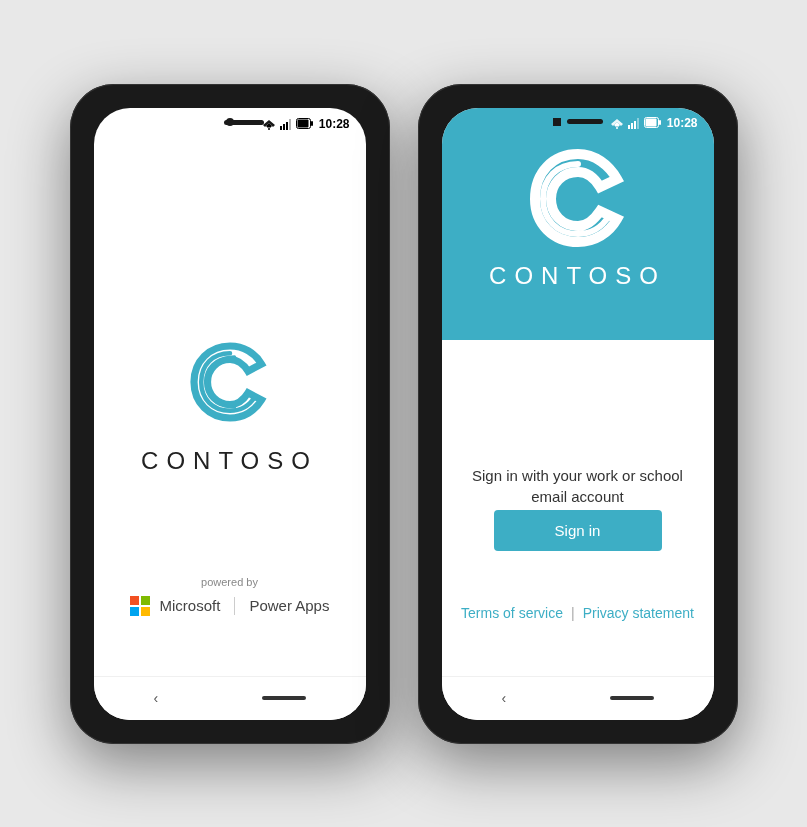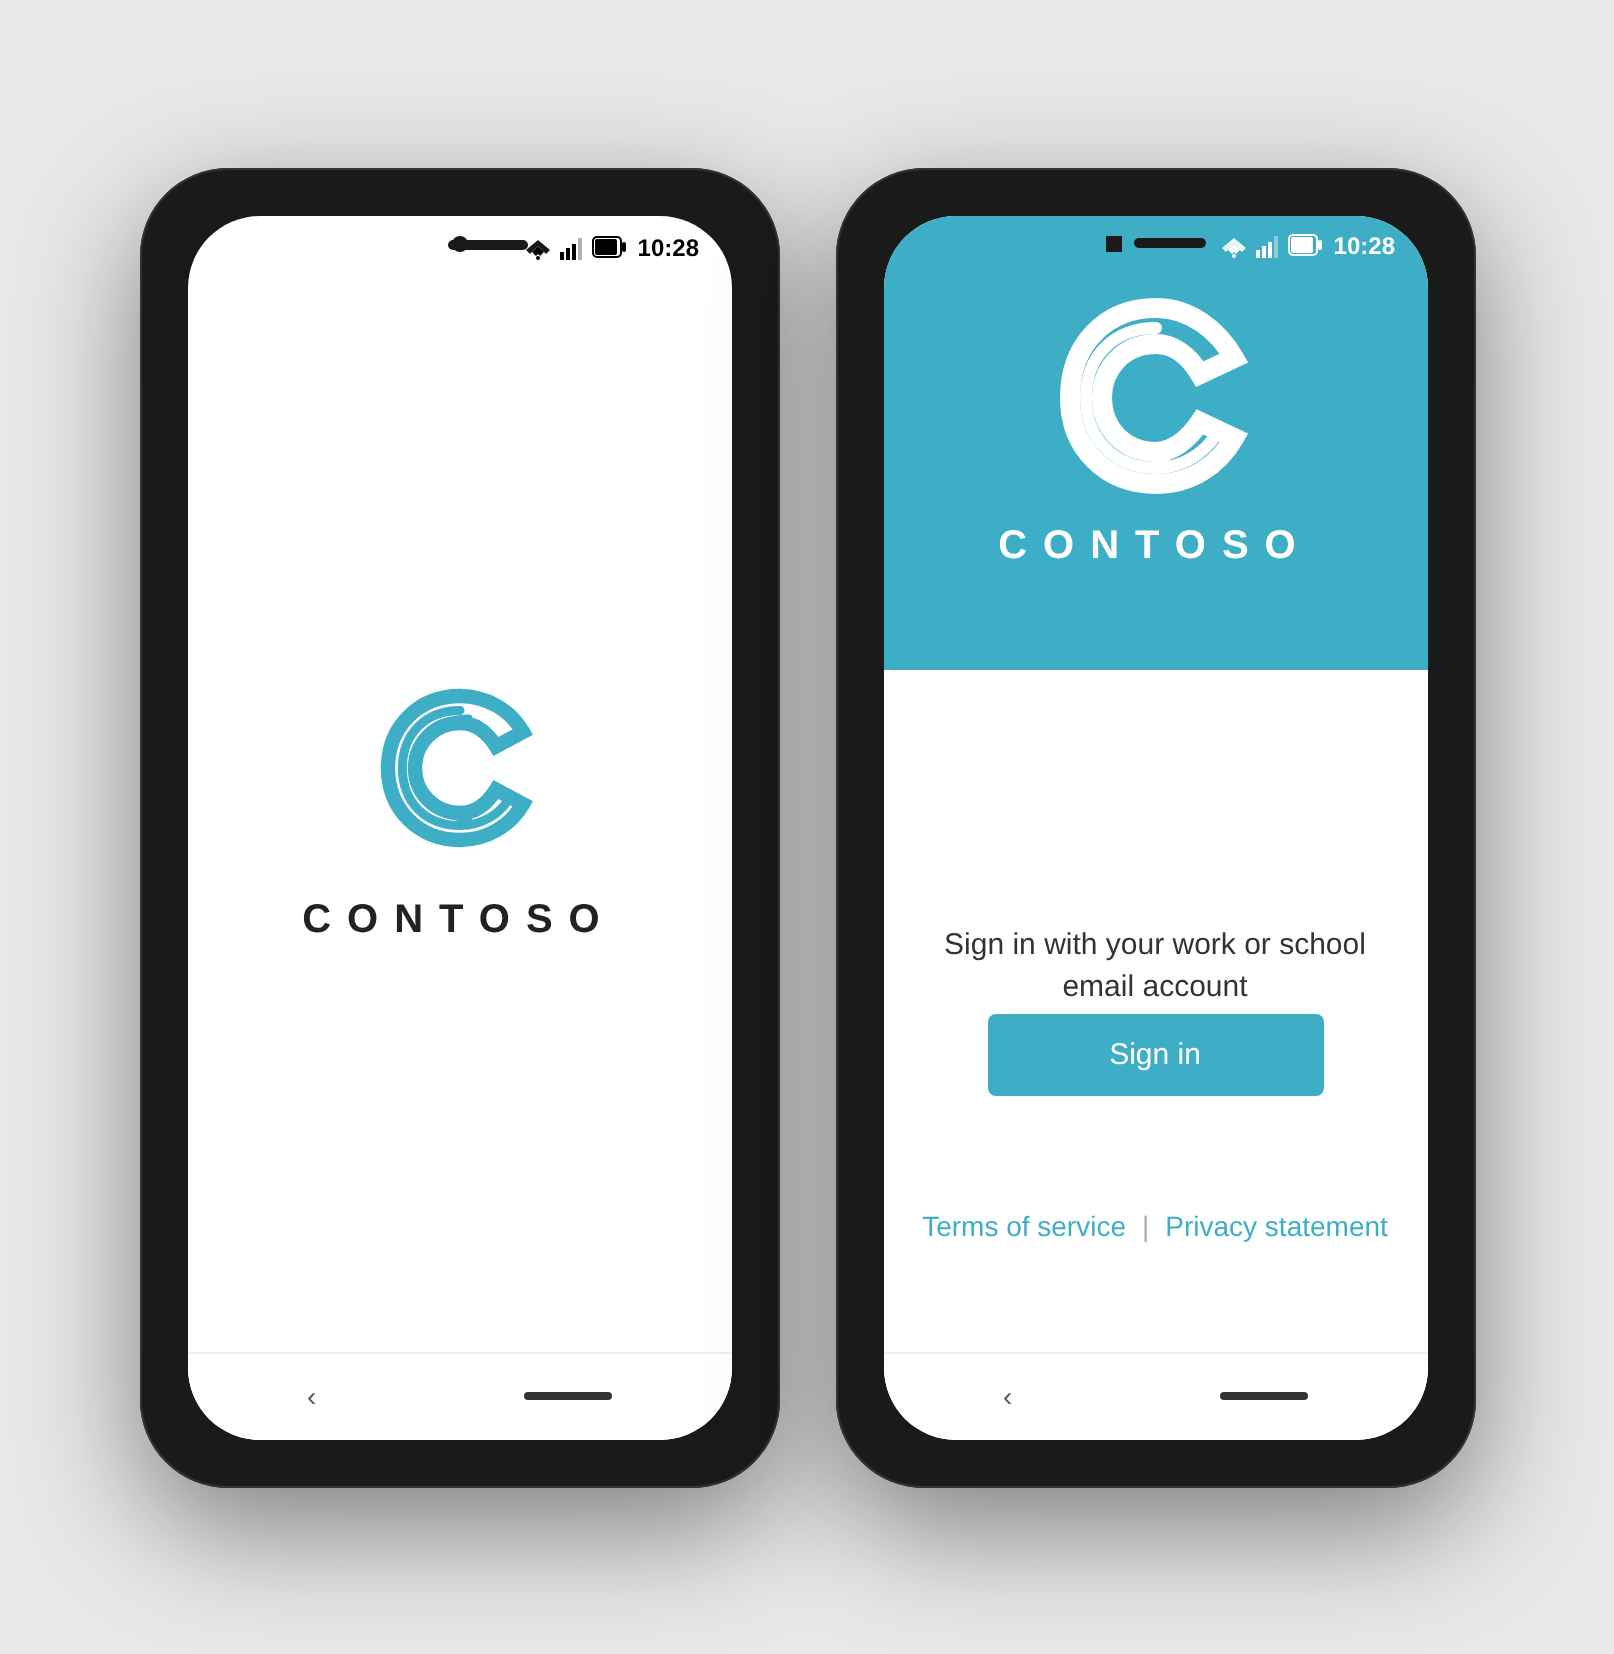--- a/index.html
+++ b/index.html
@@ -98,22 +98,22 @@
     .phone1 .phone-inner {
       background: #ffffff;
     }
 
     .phone1 .phone-content {
       justify-content: center;
       gap: 12px;
     }
 
     .contoso-name {
-      font-size: 20px;
-      font-weight: 700;
+      font-size: 24px;
+      font-weight: 400;
       letter-spacing: 8px;
       color: #222;
       margin-top: 8px;
     }
 
     .powered-by-section {
       position: absolute;
       bottom: 60px;
       left: 0;
       right: 0;
@@ -305,20 +305,35 @@
 
         <svg class="contoso-logo-svg" viewBox="0 0 100 100">
 
           <path d="M50,10 C27,10 10,27 10,50 C10,73 27,90 50,90 C65,90 78,82 85,70 L70,62 C65,70 58,75 50,75 C36,75 25,64 25,50 C25,36 36,25 50,25 C58,25 65,30 70,38 L85,30 C78,18 65,10 50,10 Z" fill="none" stroke="#3daec5" stroke-width="8"></path>
           <path d="M50,18 C31,18 18,31 18,50 C18,69 31,82 50,82 C62,82 72,76 78,66" fill="none" stroke="#3daec5" stroke-width="5" stroke-linecap="round"></path>
           <path d="M55,22 C38,22 24,35 24,50 C24,65 37,78 55,78" fill="none" stroke="#3daec5" stroke-width="3.5" stroke-linecap="round"></path>
         </svg>
 
         <span class="contoso-name">CONTOSO</span>
 
+        <div class="powered-by-section">
+          <span class="powered-by-label">powered by</span>
+          <div class="ms-powerapps">
+
+            <svg width="20" height="20" viewBox="0 0 20 20">
+              <rect x="0" y="0" width="9" height="9" fill="#f25022"></rect>
+              <rect x="11" y="0" width="9" height="9" fill="#7fba00"></rect>
+              <rect x="0" y="11" width="9" height="9" fill="#00a4ef"></rect>
+              <rect x="11" y="11" width="9" height="9" fill="#ffb900"></rect>
+            </svg>
+            <span class="ms-brand">Microsoft</span>
+            <div class="ms-divider"></div>
+            <span class="ms-powerapps-text">Power Apps</span>
+          </div>
+        </div>
       </div>
 
       <div class="nav-bar">
         <span class="nav-chevron">‹</span>
         <div class="nav-pill"></div>
       </div>
     </div>
   </div>
 
   <div class="phone phone2">

